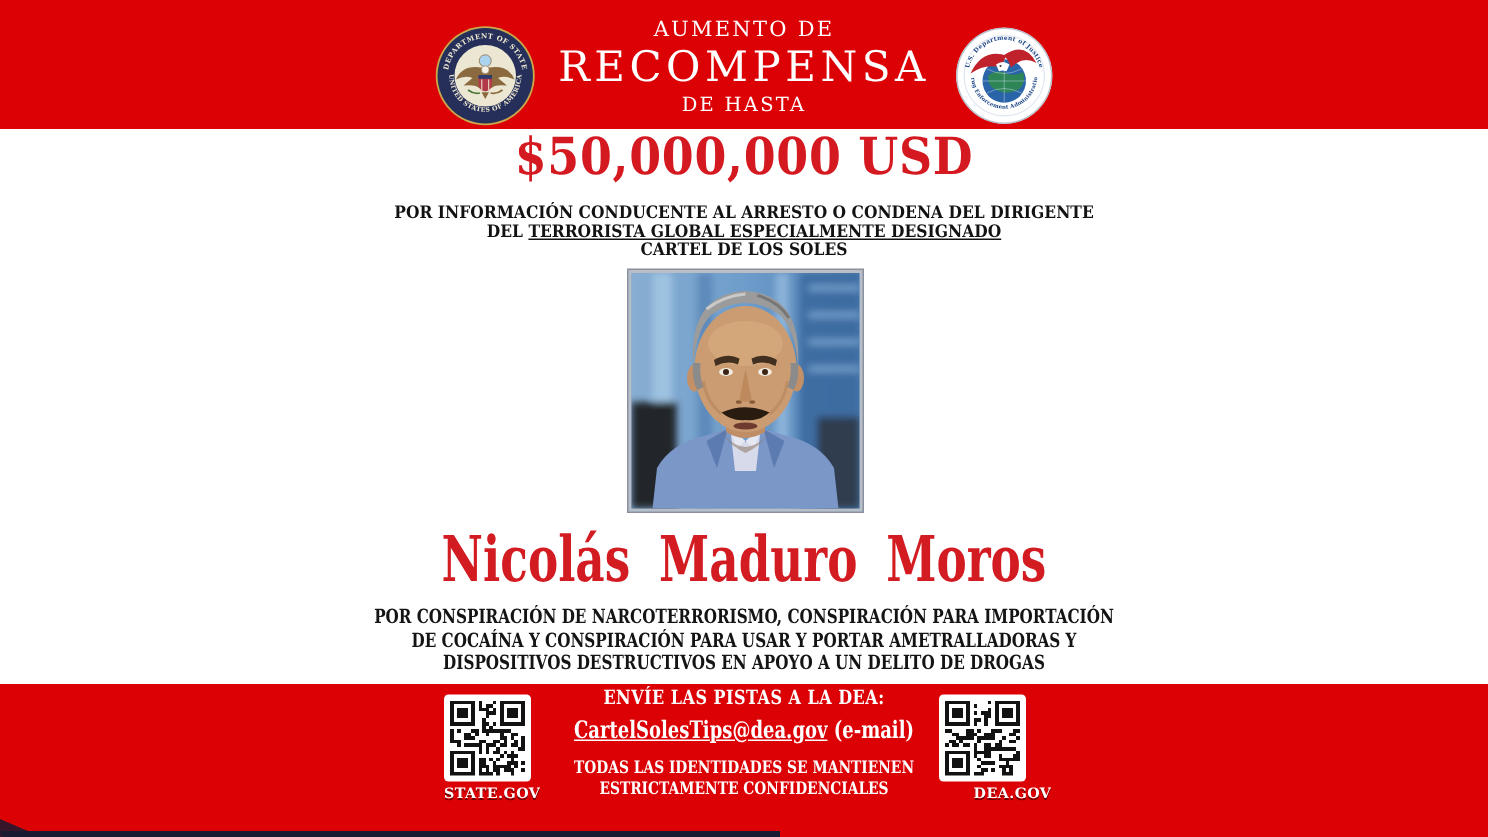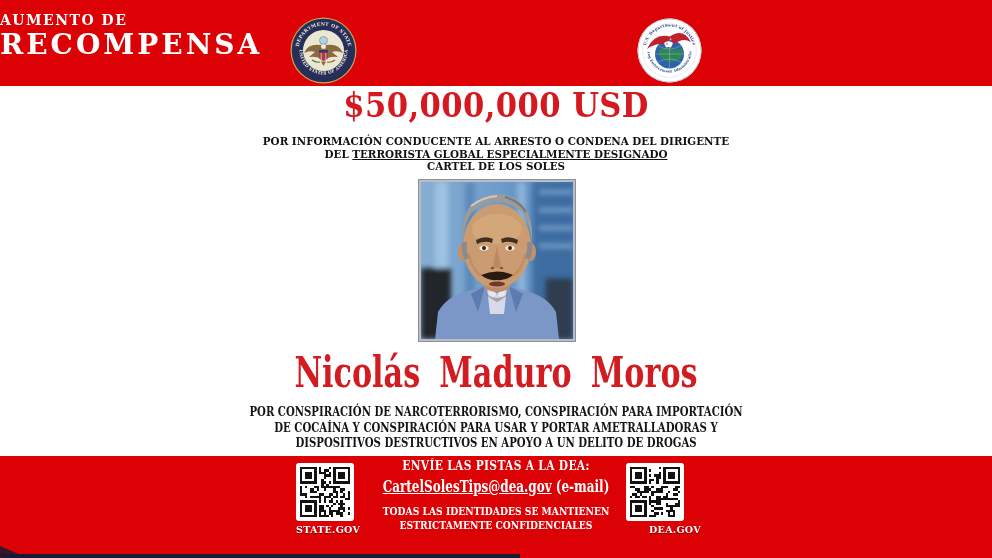--- a/index.html
+++ b/index.html
@@ -1,20 +1,20 @@
 <!DOCTYPE html>
 <html><head>
 <meta charset="utf-8">
 <style>
   html,body{margin:0;padding:0;background:#fff;}
   .poster{position:relative;width:992px;height:558px;background:#ffffff;overflow:hidden;
           font-family:"DejaVu Serif","Liberation Serif",serif;}
   
   .top-band{position:absolute;top:0;left:0;right:0;height:86px;background:#dc0105;}
-  .hdr{position:absolute;left:0;right:0;text-align:left;color:#ffffff;font-weight:bold;white-space:nowrap;}
+  .hdr{position:absolute;left:0;right:0;text-align:center;color:#ffffff;font-weight:normal;white-space:nowrap;}
   .hdr-l1{top:12px;font-size:14px;letter-spacing:1.5px;}
   .hdr-l2{top:28px;font-size:28px;letter-spacing:3px;}
   .hdr-l3{top:63px;font-size:13px;letter-spacing:1.5px;}
   .seal{position:absolute;}
   .seal-left{left:290px;top:17px;width:67px;height:67px;}
   .seal-right{left:637px;top:18px;width:65px;height:65px;}
   
   .amount{position:absolute;top:86px;left:0;right:0;text-align:center;font-size:34px;line-height:38px;
           font-weight:bold;color:#d41920;letter-spacing:.5px;transform:scaleX(.9);white-space:nowrap;}
   .info{position:absolute;top:135px;left:0;right:0;text-align:center;font-size:11.5px;line-height:12.5px;
@@ -78,20 +78,21 @@
         <path d="M29 33 h9 v2.5 h-9 Z" fill="#2c3c6e"></path>
         <path d="M31.2 36 v7 M35.8 36 v7" stroke="#ece7d3" stroke-width=".7"></path>
         <path d="M22 43 q4 3 8 2" stroke="#4a7a3a" stroke-width="1.2" fill="none"></path>
         <path d="M45 43 q-4 3 -8 2" stroke="#8a6a3e" stroke-width="1.2" fill="none"></path>
         <path d="M31 44.5 h5 l-2.5 4.5 Z" fill="#8a6a3e"></path>
       </g>
     </svg>
 
     <div class="hdr hdr-l1">AUMENTO DE</div>
     <div class="hdr hdr-l2">RECOMPENSA</div>
+    <div class="hdr hdr-l3">DE HASTA</div>
 
     <svg class="seal seal-right" viewBox="0 0 65 65">
       <circle cx="32.5" cy="32.5" r="32" fill="#ffffff"></circle>
       <circle cx="32.5" cy="32.5" r="31.6" fill="none" stroke="#b9c2cc" stroke-width="1"></circle>
       <circle cx="32.5" cy="32.5" r="26.8" fill="none" stroke="#dfe6ee" stroke-width=".8"></circle>
       <defs>
         <path id="dArcT" d="M 8.5 32.5 A 24 24 0 0 1 56.5 32.5"></path>
         <path id="dArcB" d="M 10.5 32.5 A 22 22 0 0 0 54.5 32.5"></path>
       </defs>
       <text font-size="4" font-weight="bold" fill="#1c4587" letter-spacing=".2">

